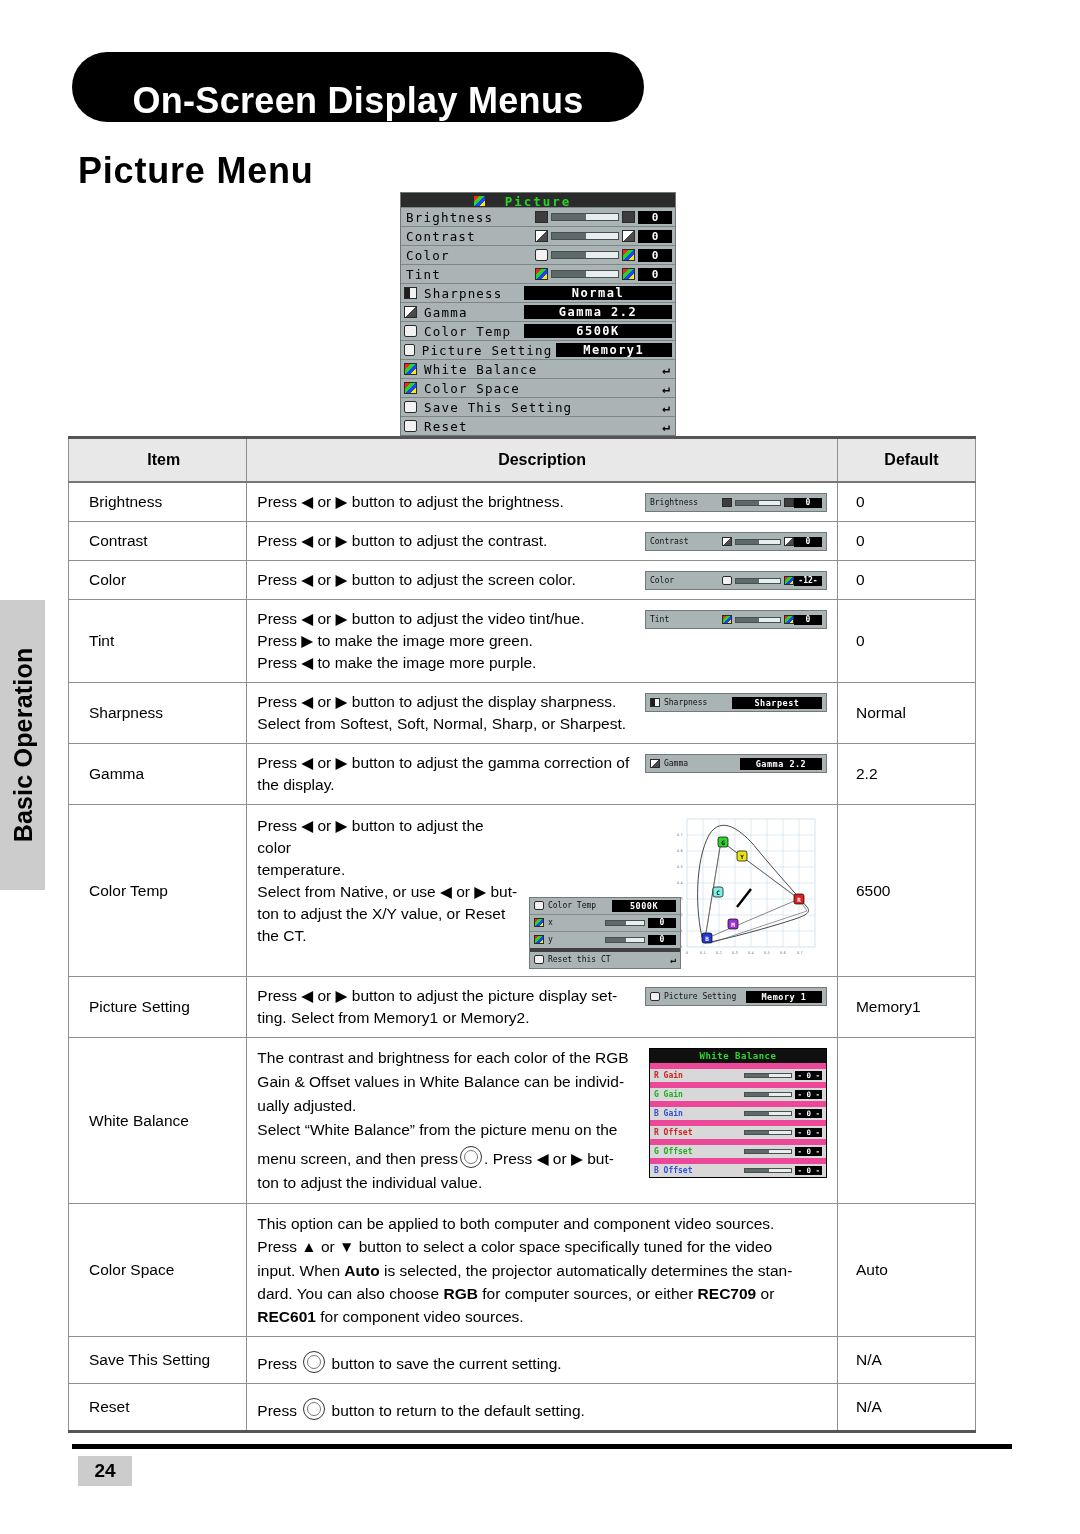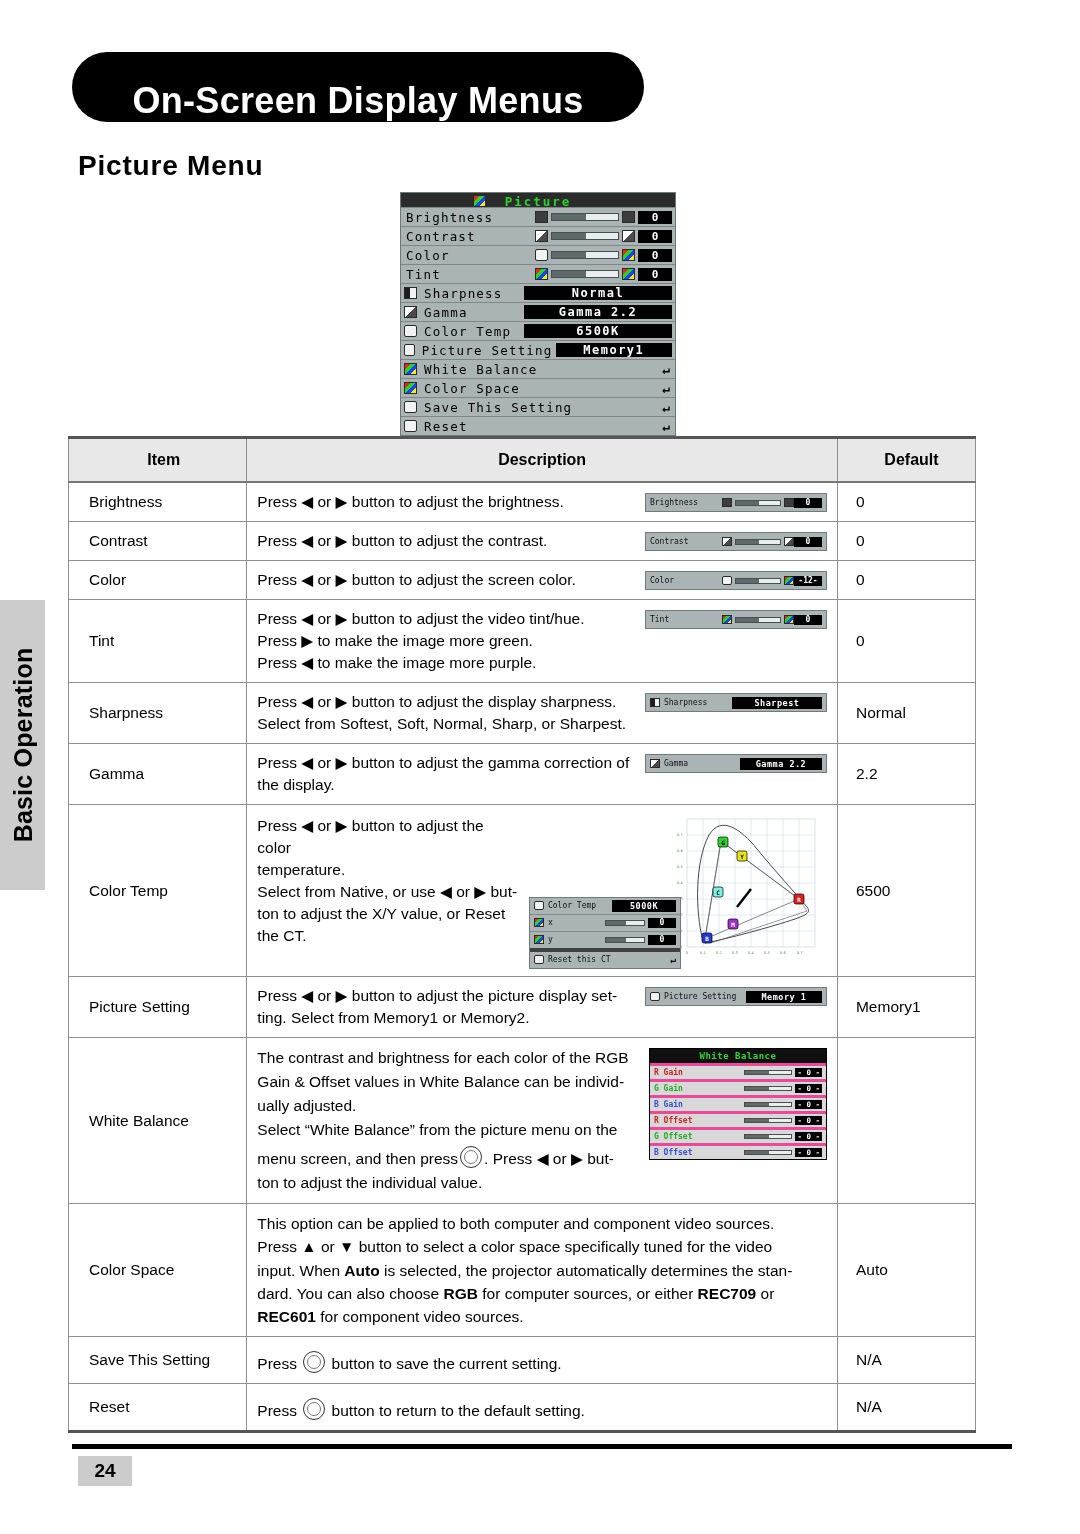--- a/index.html
+++ b/index.html
@@ -54,21 +54,21 @@
     font-size: 36px;
     font-weight: bold;
     letter-spacing: 0.3px;
   }
 
   
   .section-heading {
     position: absolute;
     left: 78px;
     top: 150px;
-    font-size: 28px;
+    font-size: 36px;
     font-weight: bold;
     letter-spacing: 0.8px;
   }
 
   
   .osd {
     background: #aab4b4;
     border: 1px solid #6f7878;
     box-sizing: border-box;
     font-family: "DejaVu Sans Mono", monospace;
@@ -253,21 +253,21 @@
   .mini-ct .osd-bar { width: 40px; }
 
   
   .mini-wb { width: 178px; background: #1d1d1d; border-color: #000; }
   .mini-wb .wb-title {
     background: #101010; color: #2fd92f; text-align: center;
     font-weight: bold; font-size: 9px; height: 14px; line-height: 14px;
     letter-spacing: .5px;
   }
   .mini-wb .mini-row {
-    height: 13px; background: #d8d8d8; border-top: 3px solid #ec4899;
+    height: 13px; background: #d8d8d8; border-top: 6px solid #ec4899;
     font-weight: bold; font-size: 8px;
   }
   .mini-wb .osd-bar { width: 48px; height: 5px; }
   .mini-wb .osd-val { min-width: 22px; height: 9px; line-height: 9px; font-size: 7.5px; }
   .wb-r { color: #d02222; }
   .wb-g { color: #1fae1f; }
   .wb-b { color: #3250d8; }
 
   
   .cie { position: absolute; }

